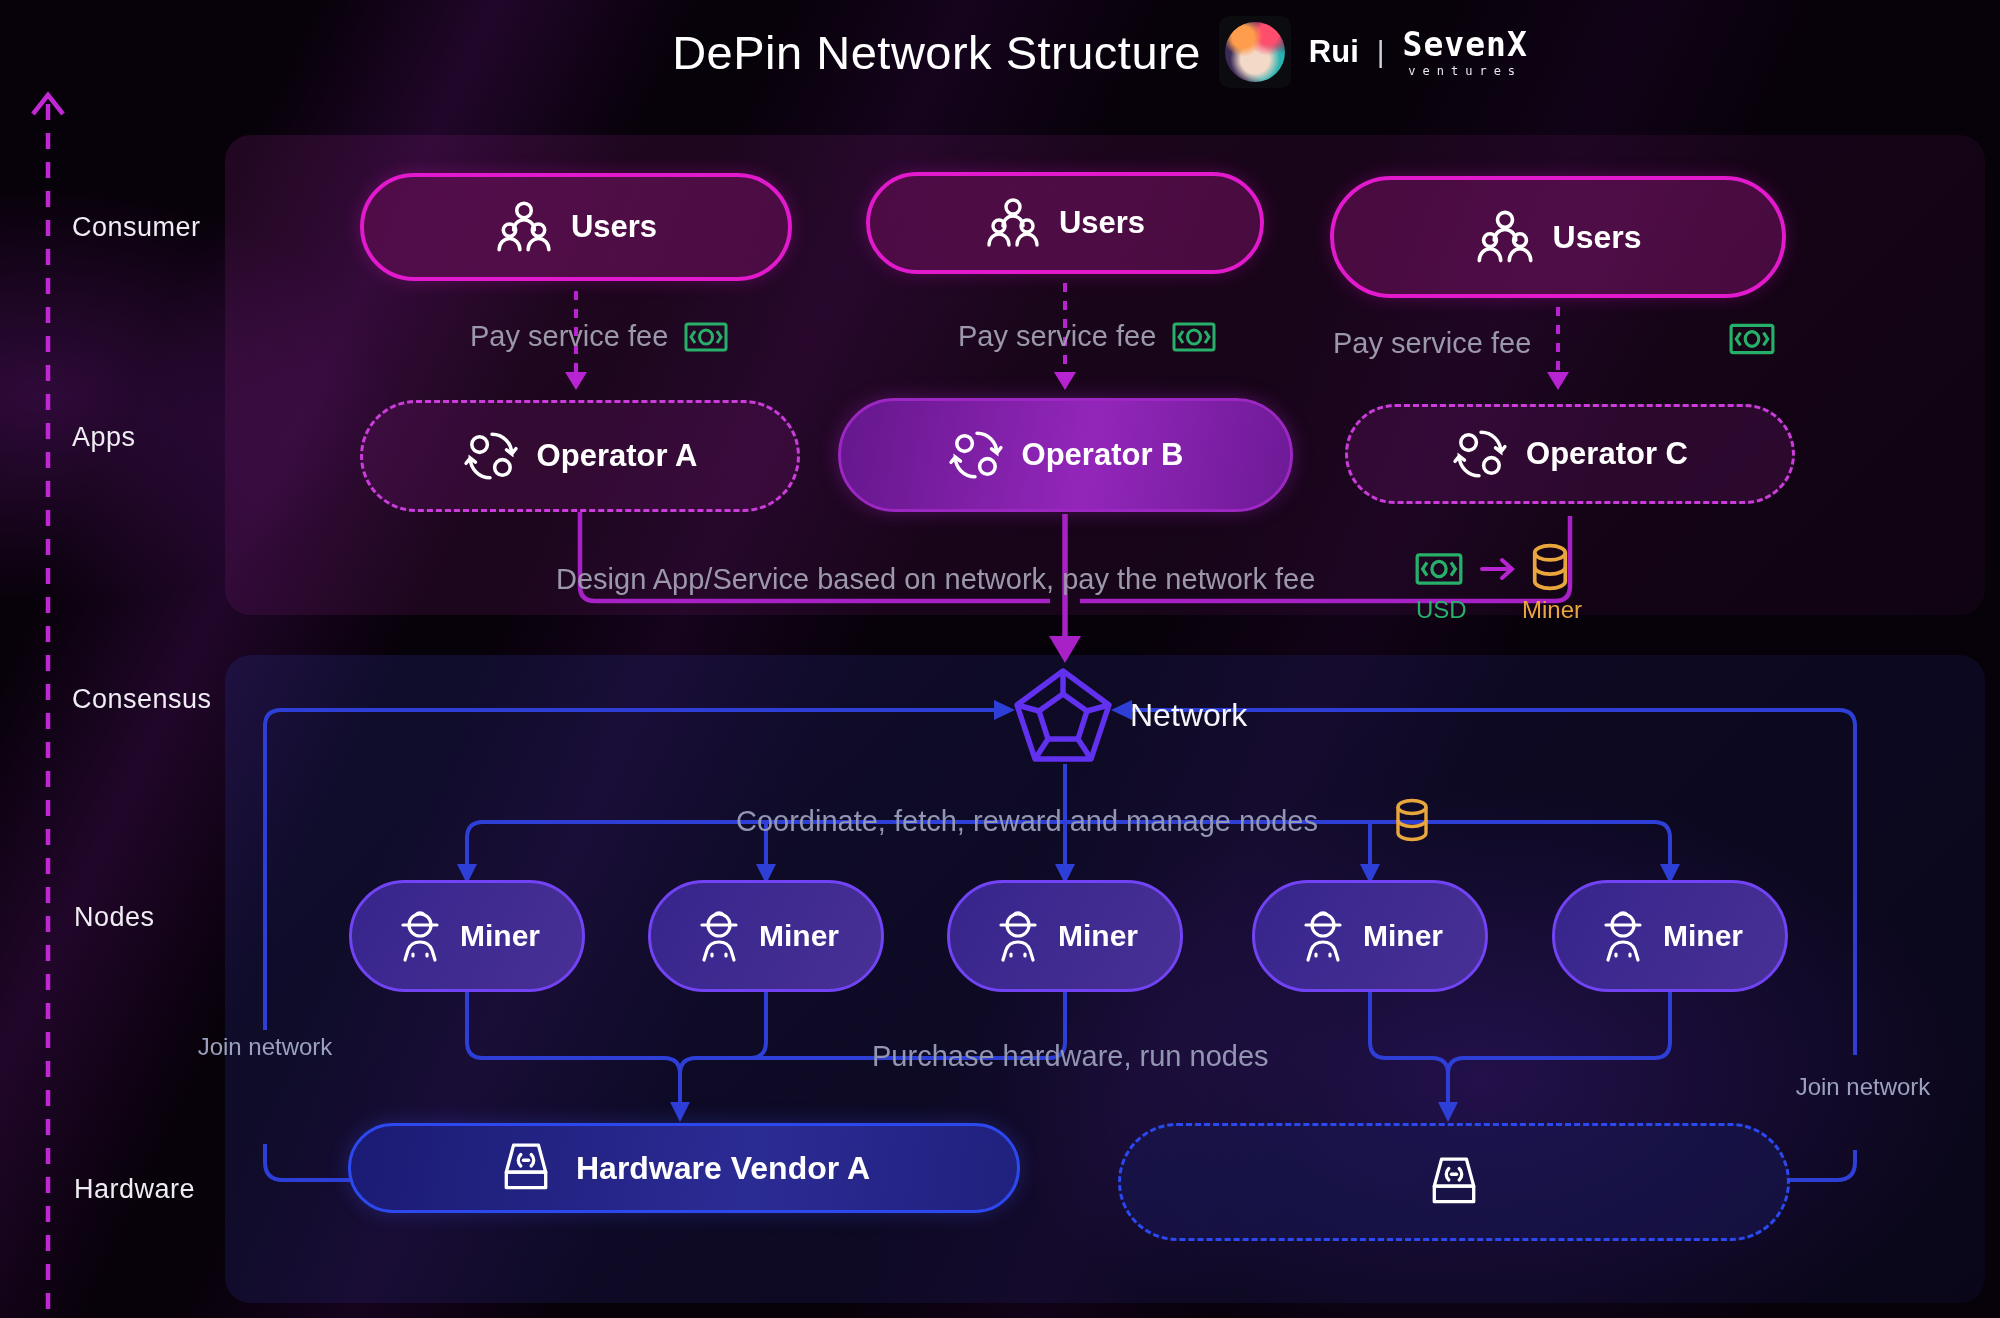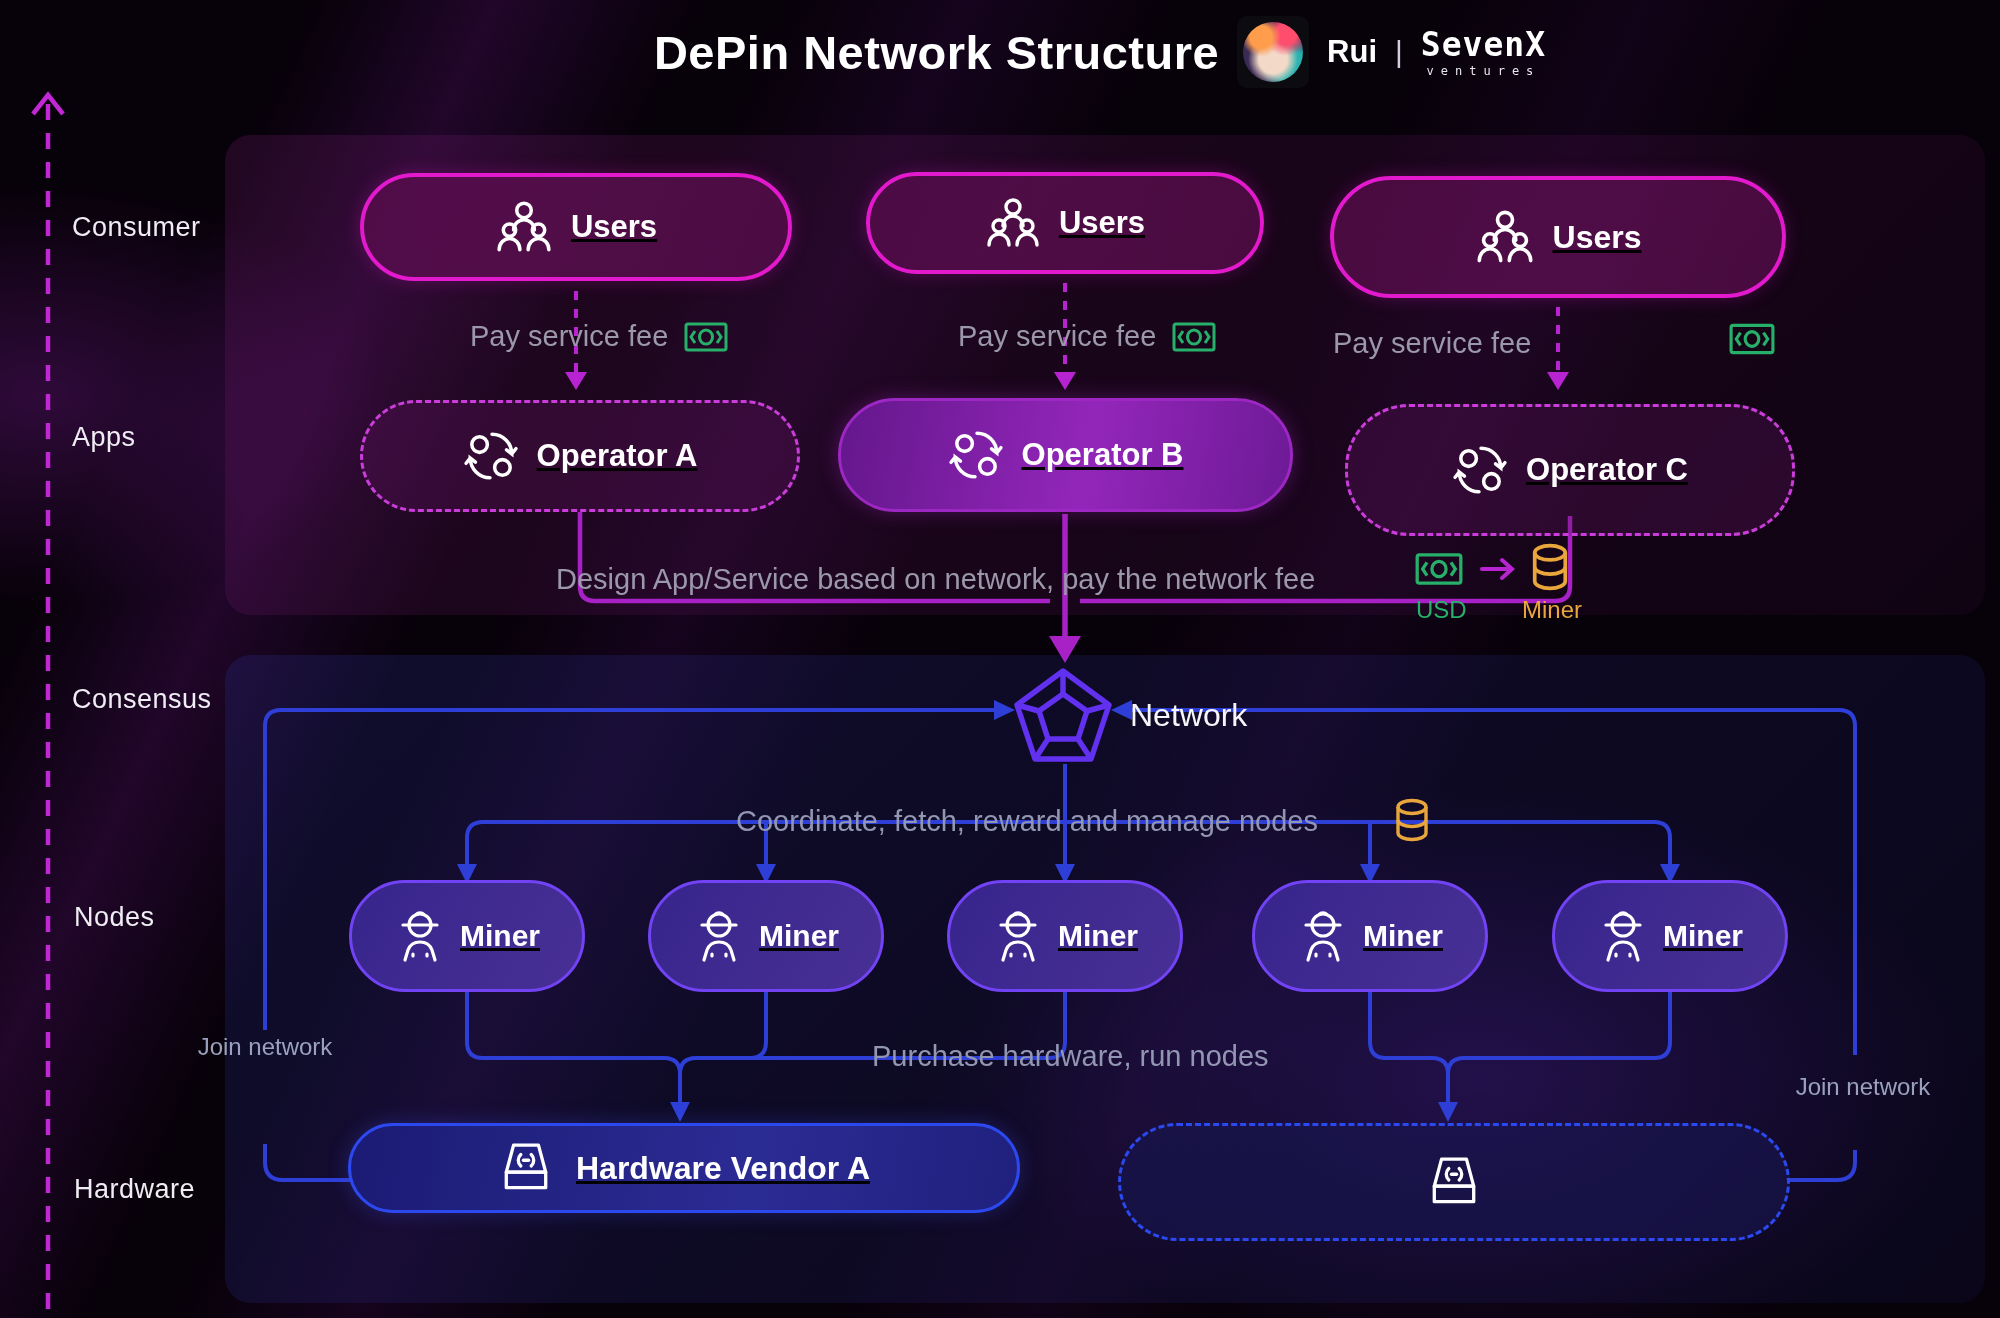--- a/index.html
+++ b/index.html
@@ -13,35 +13,35 @@
       linear-gradient(115deg, transparent 30%, rgba(110,20,150,0.14) 37%, transparent 45%),
       linear-gradient(115deg, transparent 55%, rgba(110,20,150,0.10) 63%, transparent 70%),
       #070109;
   }
   .abs{position:absolute;}
   .panel{position:absolute;border-radius:26px;}
   .panel-apps{background:linear-gradient(135deg, rgba(128,30,120,0.22), rgba(70,15,75,0.14));}
   .panel-nodes{background:linear-gradient(135deg, rgba(38,42,130,0.30), rgba(24,26,92,0.20));}
   .layer-label{position:absolute;color:#efedf3;font-size:27px;letter-spacing:.5px;}
   .titlebar{position:absolute;left:198px;top:16px;width:1804px;display:flex;justify-content:center;align-items:center;gap:18px;}
-  .title{color:#ffffff;font-size:47px;font-weight:bold;letter-spacing:.5px;white-space:nowrap;}
+  .title{color:#ffffff;font-size:47px;font-weight:normal;letter-spacing:.5px;white-space:nowrap;}
   .avatar-frame{width:72px;height:72px;border-radius:10px;background:#0c0b10;display:flex;align-items:center;justify-content:center;}
   .avatar{width:60px;height:60px;border-radius:50%;
     background:
       radial-gradient(circle at 30% 25%, #ff9d4d 0 18%, transparent 32%),
       radial-gradient(circle at 72% 20%, #ff4d6d 0 16%, transparent 34%),
       radial-gradient(circle at 50% 62%, #f2d9c8 0 30%, transparent 52%),
       radial-gradient(circle at 80% 75%, #2bb3b1 0 24%, transparent 46%),
       #3a2a56;}
   .byline{color:#ffffff;font-size:31px;font-weight:bold;}
   .pipe{color:#cfcfe0;font-size:30px;font-weight:normal;}
   .logo{display:flex;flex-direction:column;align-items:center;line-height:1;}
   .logo-main{color:#ffffff;font-size:33px;font-weight:bold;letter-spacing:1px;font-family:"DejaVu Sans Mono",monospace;}
   .logo-sub{color:#e8e8f2;font-size:12px;letter-spacing:7px;margin-top:4px;font-family:"DejaVu Sans Mono",monospace;}
-  .pill{position:absolute;display:flex;align-items:center;justify-content:center;gap:18px;border-radius:64px;box-sizing:border-box;text-decoration:underline;}
+  .pill{position:absolute;display:flex;align-items:center;justify-content:center;gap:18px;border-radius:64px;box-sizing:border-box;}
   .users-pill{border:4px solid #e219cc;background:linear-gradient(110deg, rgba(86,12,74,0.78), rgba(140,22,118,0.45) 60%, rgba(86,12,74,0.78));box-shadow:0 0 18px rgba(226,25,204,0.25);}
   .op-dashed{border:3px dashed #cb3ddb;background:rgba(96,20,96,0.32);}
   .op-solid{border:3px solid #9c27c2;background:linear-gradient(100deg,#64178c,#9326ba 55%,#6d1a96);box-shadow:0 0 20px rgba(160,40,190,0.35);}
   .miner-pill{border:3.5px solid #7243f4;background:linear-gradient(120deg,#37258c,#483095);}
   .vendor-solid{border:3.5px solid #2c49f0;background:linear-gradient(100deg,#1b1b74,#2b2b94 60%,#20207e);box-shadow:0 0 20px rgba(62,80,240,0.30);}
   .vendor-dashed{border:3.5px dashed #2c49f0;background:rgba(23,23,84,0.55);}
   .pill-label{color:#ffffff;font-weight:bold;}
   .note{position:absolute;color:#9c98ab;font-size:29px;white-space:nowrap;}
   .note-blue{color:#9296b2;}
   .feerow{position:absolute;display:flex;align-items:center;gap:16px;color:#9c98ab;font-size:29px;white-space:nowrap;}
@@ -210,21 +210,21 @@
   </div>
   <div class="pill op-solid" style="left:838px;top:398px;width:455px;height:114px;justify-content:center;">
     <svg width="56" height="56" viewBox="0 0 54 54" fill="none" stroke="#ffffff" stroke-width="3.4" stroke-linecap="round">
       <circle cx="16" cy="16" r="7.5"></circle>
         <circle cx="38" cy="38" r="7.5"></circle>
       <path d="M 28,6 a19,19 0 0 1 19,19 l -5,-4 m 5,4 l 4,-5"></path>
       <path d="M 26,48 a19,19 0 0 1 -19,-19 l 5,4 m -5,-4 l -4,5"></path>
     </svg>
     <span class="pill-label" style="font-size:31px;">Operator B</span>
   </div>
-  <div class="pill op-dashed" style="left:1345px;top:404px;width:450px;height:132px;">
+  <div class="pill op-dashed" style="left:1345px;top:404px;width:450px;height:100px;">
     <svg width="56" height="56" viewBox="0 0 54 54" fill="none" stroke="#ffffff" stroke-width="3.4" stroke-linecap="round">
       <circle cx="16" cy="16" r="7.5"></circle>
         <circle cx="38" cy="38" r="7.5"></circle>
       <path d="M 28,6 a19,19 0 0 1 19,19 l -5,-4 m 5,4 l 4,-5"></path>
       <path d="M 26,48 a19,19 0 0 1 -19,-19 l 5,4 m -5,-4 l -4,5"></path>
     </svg>
     <span class="pill-label" style="font-size:31px;">Operator C</span>
   </div>
 
   <div class="note" style="left:556px;top:563px;">Design App/Service based on network, pay the network fee</div>

